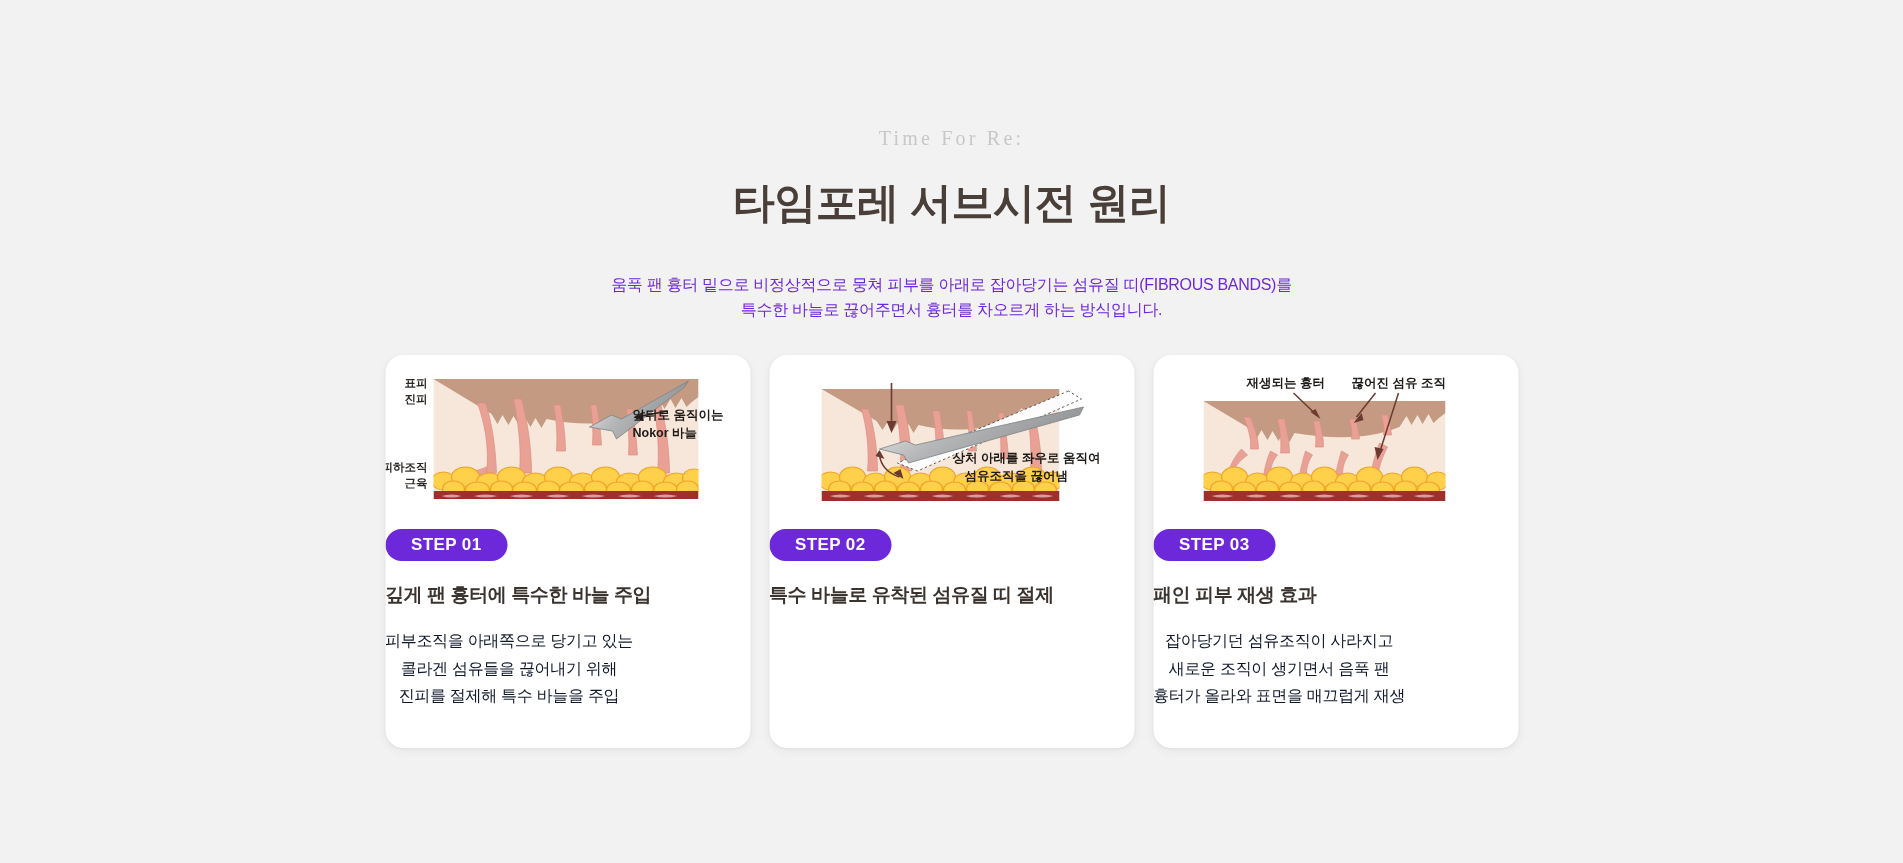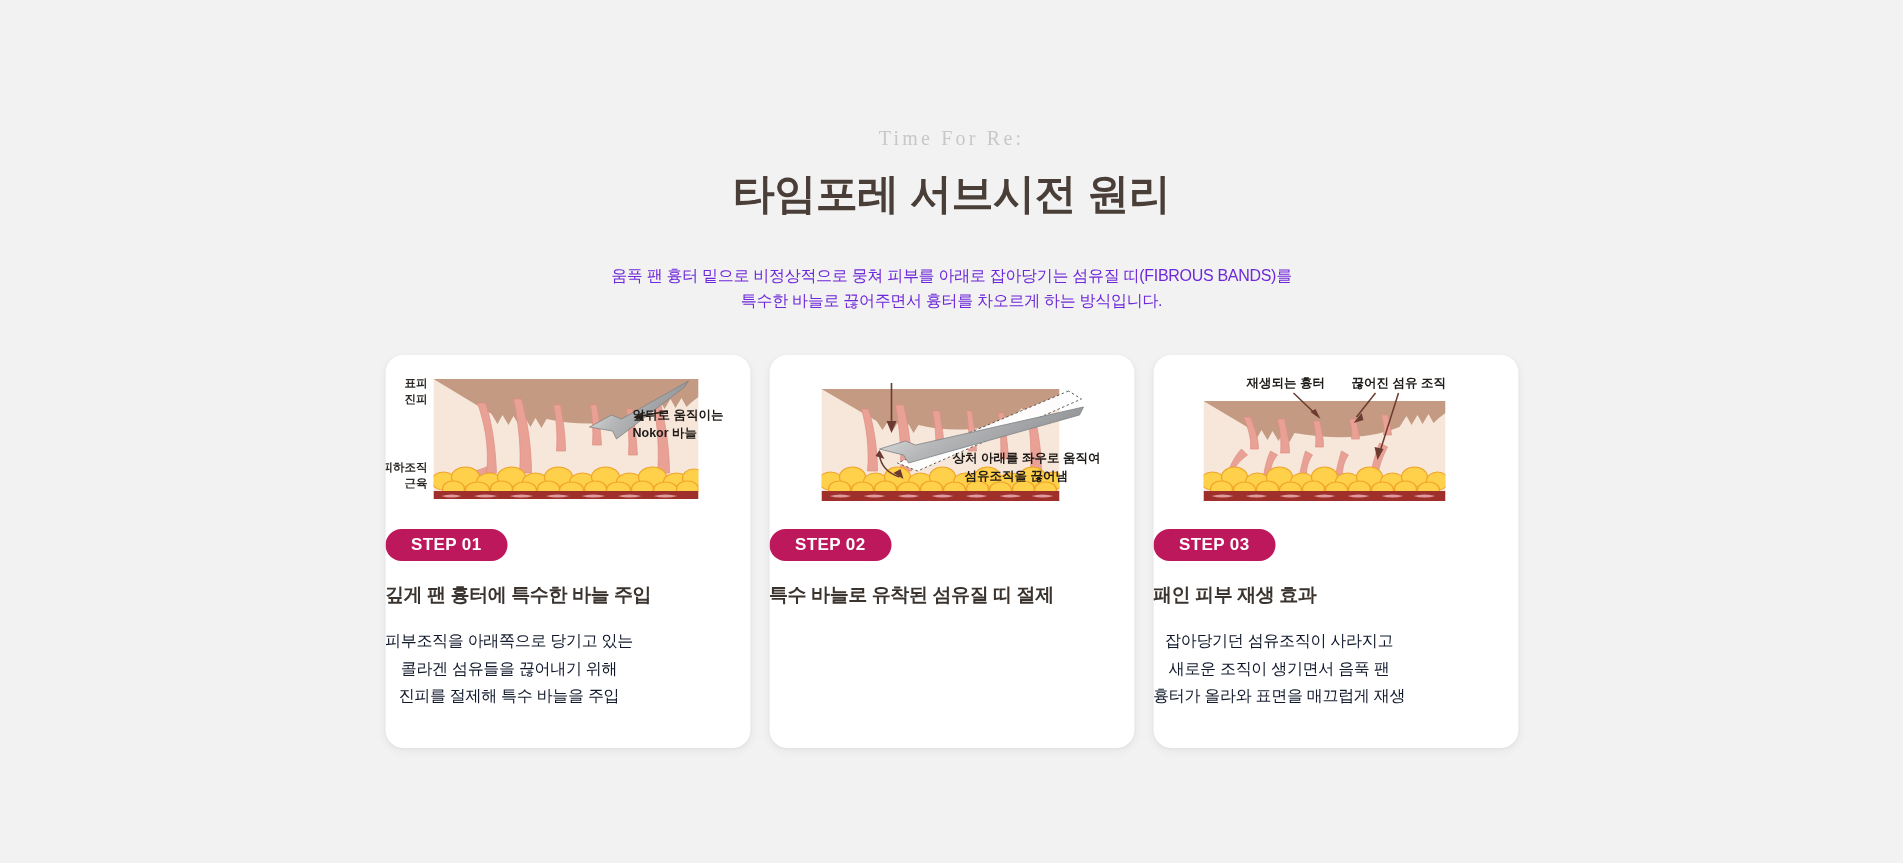--- a/index.html
+++ b/index.html
@@ -27,21 +27,21 @@
     top: 0; left: 0; right: 0;
     text-align: center;
     padding-top: 128px;
   }
   .eyebrow {
     font-family: "Liberation Serif", "DejaVu Serif", serif;
     font-size: 20px;
     letter-spacing: 3.2px;
     color: #c9c7c8;
     line-height: 1;
-    margin-bottom: 20px;
+    margin-bottom: 29px;
   }
   .main-title {
     font-size: 42px;
     font-weight: bold;
     letter-spacing: -0.5px;
     color: #4a3f38;
     line-height: 1.25;
     margin: 0;
   }
   .lede {
@@ -78,21 +78,21 @@
     width: 365px;
     height: 168px;
     position: relative;
     flex: none;
   }
   .illus svg { display: block; }
 
   
   .badge {
     margin-top: 6px;
-    background: #be185d;
+    background: #6d28d9;
     color: #ffffff;
     font-size: 17px;
     font-weight: bold;
     letter-spacing: 0.4px;
     border-radius: 999px;
     padding: 7px 26px 8px;
     line-height: 1;
   }
   .card-title {
     margin-top: 24px;

